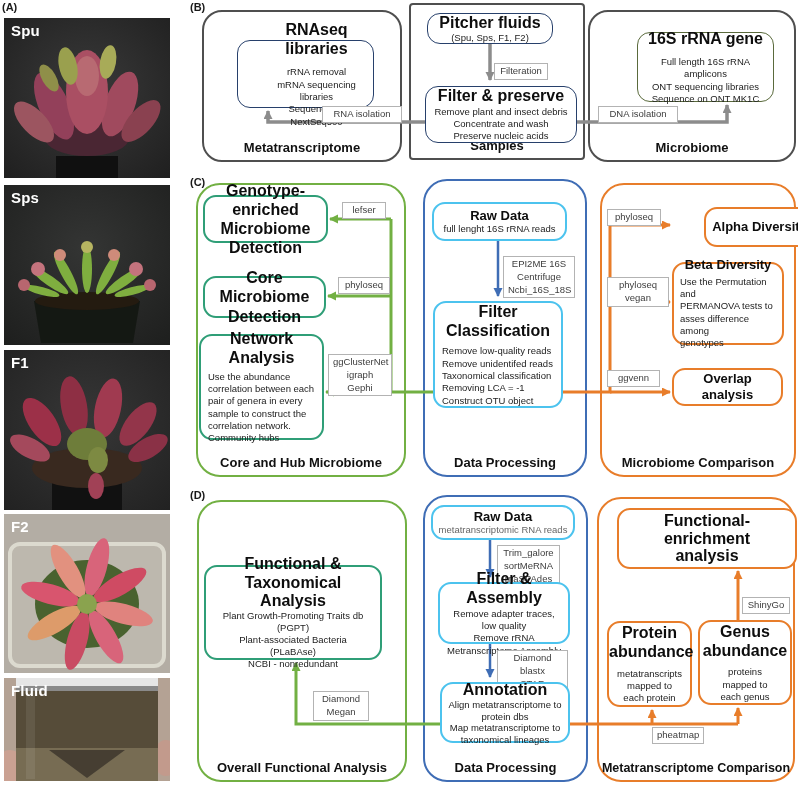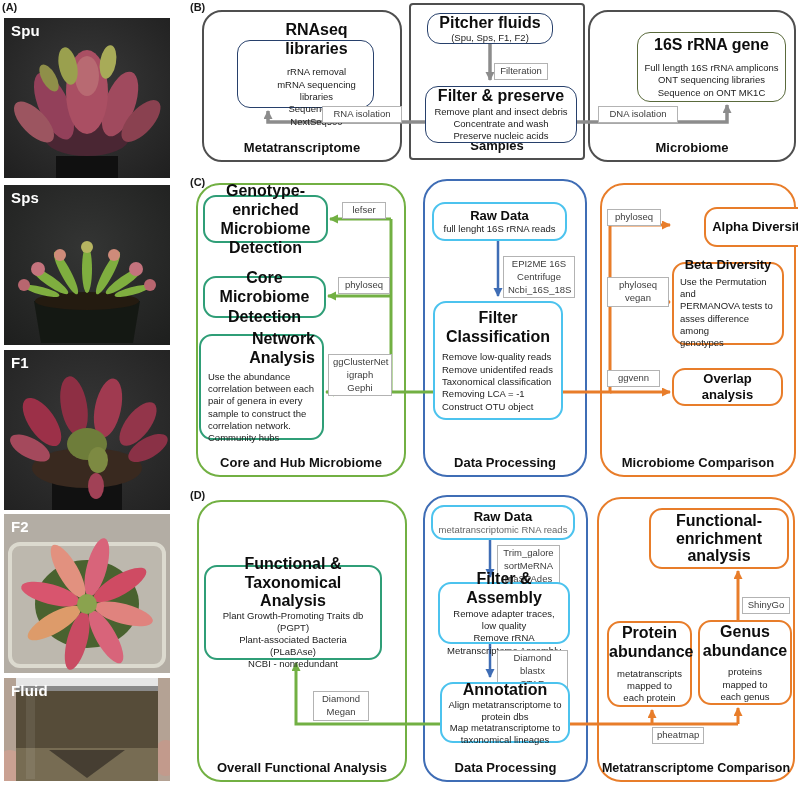--- a/index.html
+++ b/index.html
@@ -25,21 +25,21 @@
   .node.olive{border:1.6px solid var(--olive);}
   .node.teal{border:2px solid var(--teal);}
   .node.cyan{border:2px solid var(--cyan);}
   .node.ob{border:2px solid var(--orange);}
   .t{font-weight:bold;font-size:16px;line-height:1.2;color:#0d0d0d;white-space:pre-line;}
   .t.lg{font-size:13px;}
   .b{font-size:9.5px;line-height:1.3;color:#222;white-space:pre-line;}
   .b.gap{margin-top:8px;}
   .b.gray{color:#666;}
   .b.left{text-align:left;}
-  .t.left{text-align:right;}
+  .t.left{text-align:center;}
   .tool{position:absolute;background:#fff;border:1px solid #b3b3b3;font-size:9.5px;color:#3d3d3d;
         text-align:center;white-space:pre-line;line-height:1.35;padding:1px 4px;box-sizing:border-box;}
   #wires{position:absolute;left:0;top:0;pointer-events:none;}
   .ln-gray{stroke:var(--arrow-gray);stroke-width:3.5;fill:none;}
   .ln-blue{stroke:var(--blue);stroke-width:2.5;fill:none;}
   .ln-green{stroke:var(--green);stroke-width:3;fill:none;}
   .ln-orange{stroke:var(--orange);stroke-width:3;fill:none;}
   .mk-gray{fill:var(--arrow-gray);} .mk-blue{fill:var(--blue);}
   .mk-green{fill:var(--green);} .mk-orange{fill:var(--orange);}
 </style>
@@ -249,21 +249,21 @@
   <div class="node navy" style="left:427px;top:13px;width:126px;height:31px;padding:2px;">
     <div class="t">Pitcher fluids</div>
     <div class="b">(Spu, Sps, F1, F2)</div>
   </div>
   <div class="node navy" style="left:425px;top:86px;width:152px;height:57px;padding:2px;">
     <div class="t">Filter &amp; preserve</div>
     <div class="b">Remove plant and insect debris
 Concentrate and wash
 Preserve nucleic acids</div>
   </div>
-  <div class="node olive" style="left:637px;top:32px;width:149px;height:70px;">
+  <div class="node olive" style="left:637px;top:32px;width:137px;height:70px;">
     <div class="t">16S rRNA gene</div>
     <div class="b gap">Full length 16S rRNA amplicons
 ONT sequencing libraries
 Sequence on ONT MK1C</div>
   </div>
   <div class="tool" style="left:494px;top:63px;width:54px;">Filteration</div>
   <div class="tool" style="left:322px;top:106px;width:80px;">RNA isolation</div>
   <div class="tool" style="left:598px;top:106px;width:80px;">DNA isolation</div>
 
   <div class="node teal" style="left:203px;top:195px;width:125px;height:48px;">
@@ -290,21 +290,21 @@
 igraph
 Gephi</div>
 
   <div class="node cyan" style="left:432px;top:202px;width:135px;height:39px;padding:2px;">
     <div class="t lg">Raw Data</div>
     <div class="b">full lenght 16S rRNA reads</div>
   </div>
   <div class="tool" style="left:503px;top:256px;width:72px;">EPI2ME 16S
 Centrifuge
 Ncbi_16S_18S</div>
-  <div class="node cyan" style="left:433px;top:301px;width:130px;height:119px;padding:4px 7px;">
+  <div class="node cyan" style="left:433px;top:301px;width:130px;height:107px;padding:4px 7px;">
     <div class="t">Filter
 Classification</div>
     <div class="b left" style="margin-top:5px;">Remove low-quality reads
 Remove unidentifed reads
 Taxonomical classification
 Removing LCA = -1
 Construct OTU object</div>
   </div>
 
   <div class="tool" style="left:607px;top:209px;width:54px;">phyloseq</div>
@@ -354,21 +354,21 @@
   <div class="tool" style="left:497px;top:650px;width:71px;">Diamond blastx
 STAR</div>
   <div class="node cyan" style="left:440px;top:682px;width:130px;height:61px;padding:2px;">
     <div class="t">Annotation</div>
     <div class="b" style="line-height:1.22;">Align metatranscriptome to
 protein dbs
 Map metatranscriptome to
 taxonomical lineages</div>
   </div>
 
-  <div class="node ob" style="left:617px;top:508px;width:140px;height:61px;padding:10px;margin-left:32px;">
+  <div class="node ob" style="left:617px;top:508px;width:180px;height:61px;padding:10px;">
     <div class="t" style="line-height:1.1;">Functional-enrichment
 analysis</div>
   </div>
   <div class="tool" style="left:742px;top:597px;width:48px;">ShinyGo</div>
   <div class="node ob" style="left:607px;top:621px;width:85px;height:86px;padding:0;">
     <div class="t">Protein
 abundance</div>
     <div class="b" style="margin-top:6px;">metatranscripts
 mapped to
 each protein</div>

